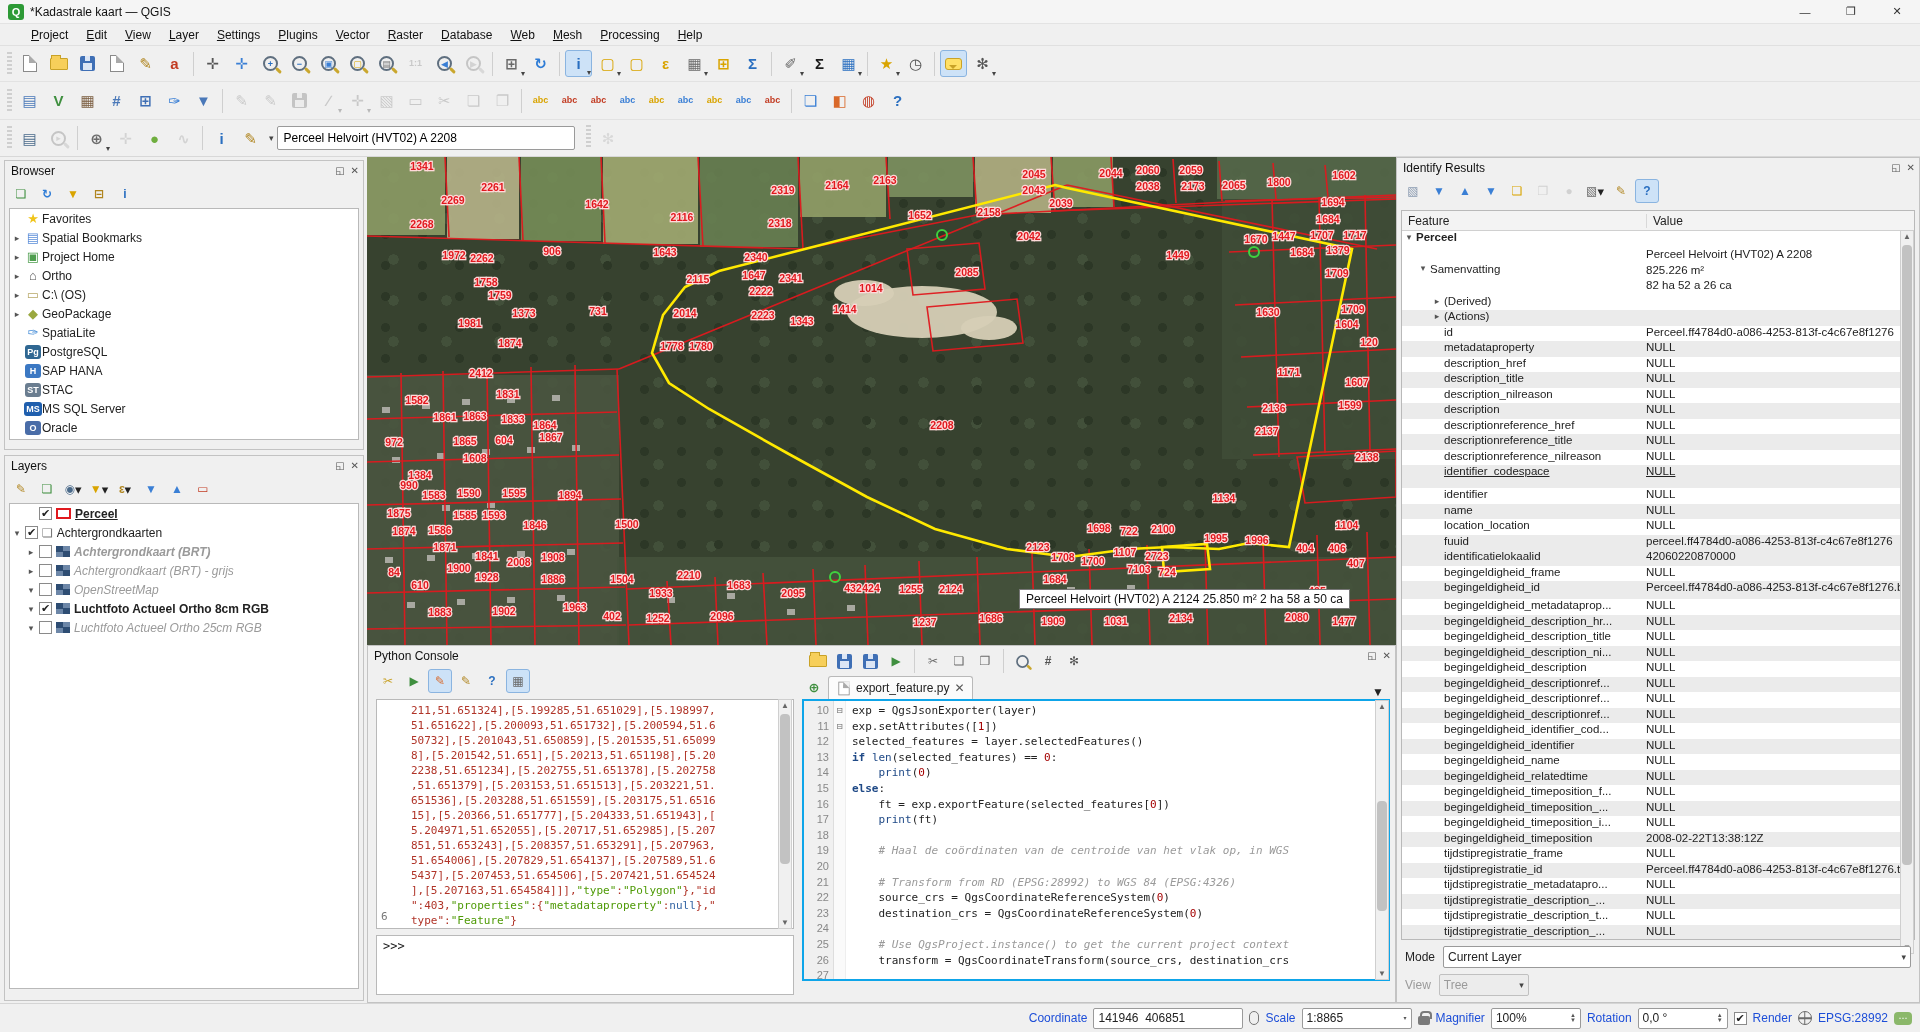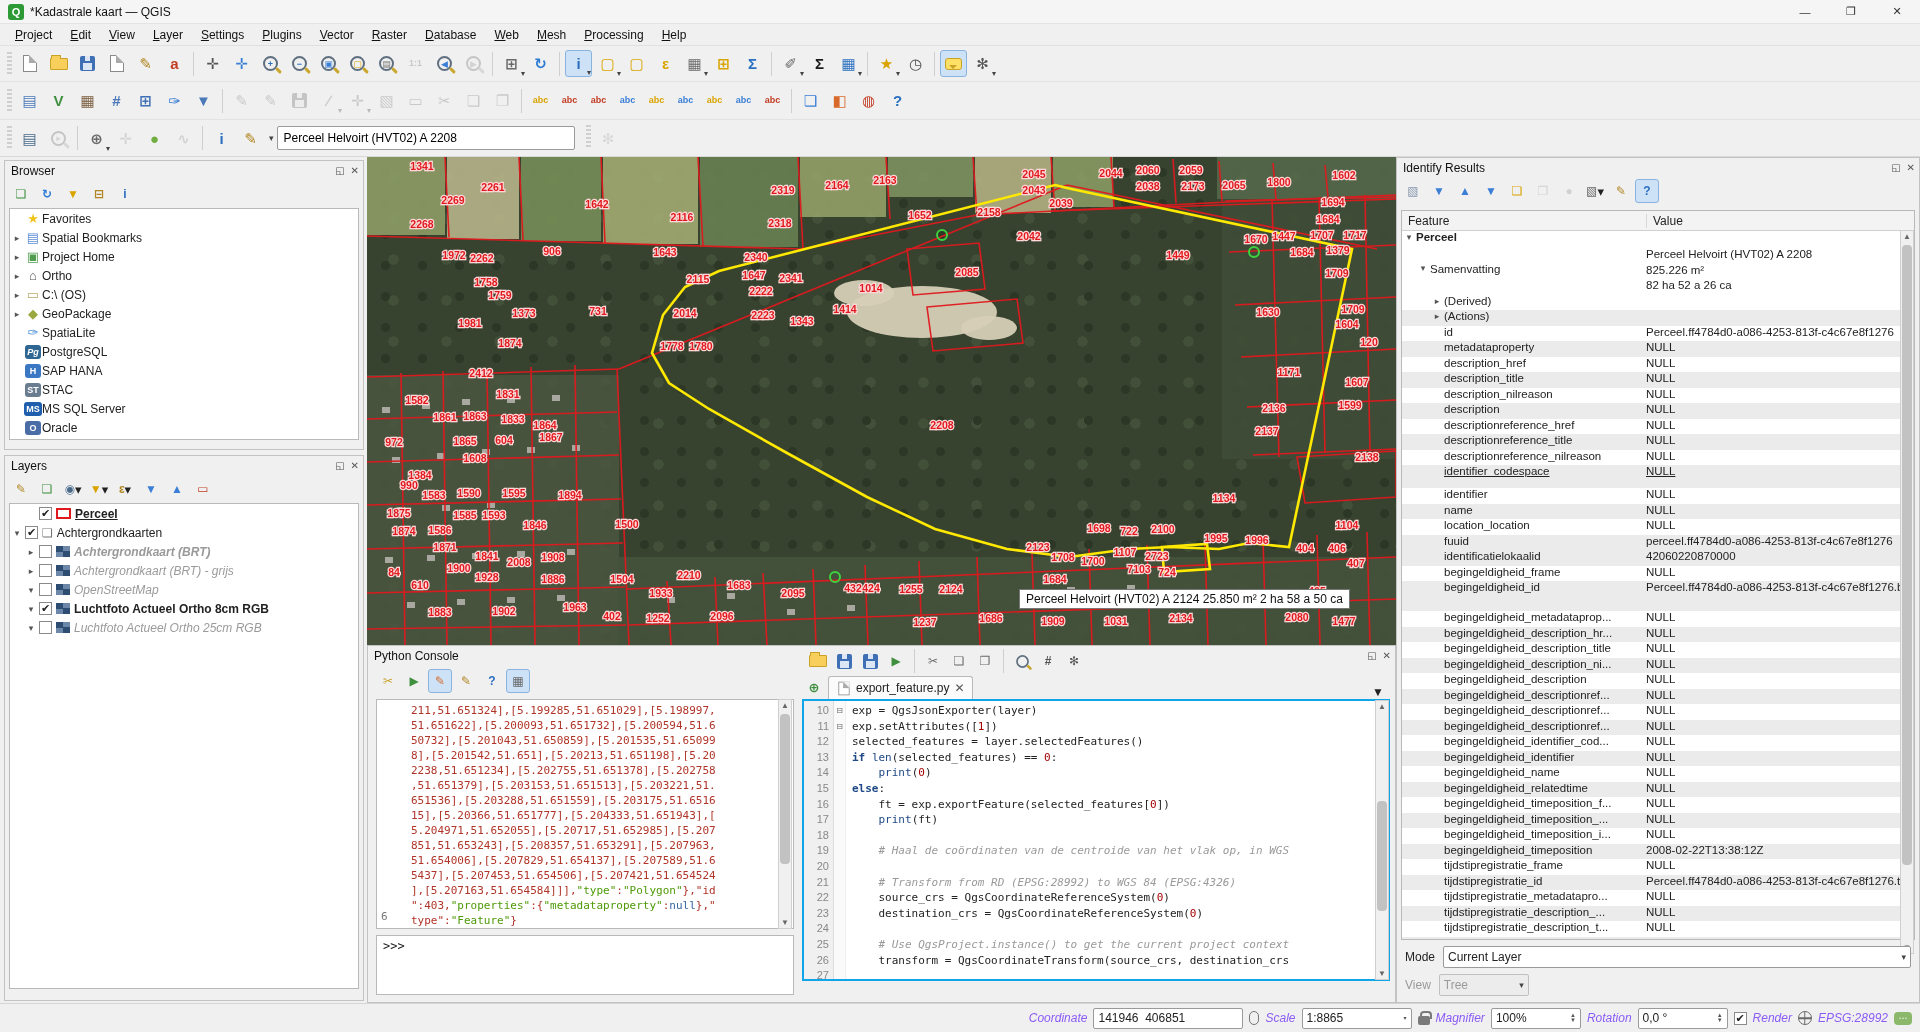--- a/index.html
+++ b/index.html
@@ -12,21 +12,21 @@
     border-bottom:1px solid #e3e3e3; display:flex; align-items:center; }
   #qgis-logo { width:16px; height:16px; margin:0 6px 0 8px; border-radius:3px;
     background:#2d9a36; color:#fff; font-weight:bold; font-size:11px; display:flex;
     align-items:center; justify-content:center; }
   #win-title { font-size:12px; color:#111; }
   .winbtns { margin-left:auto; display:flex; height:100%; }
   .winbtn { width:46px; height:100%; display:flex; align-items:center; justify-content:center;
     font-size:11px; color:#333; }
 
   #menubar { position:absolute; left:0; top:24px; width:1920px; height:22px; background:#f0f0f0;
-    display:flex; align-items:center; padding-left:6px; border-bottom:1px solid #e0e0e0; }
+    display:flex; align-items:center; padding-left:22px; border-bottom:1px solid #e0e0e0; }
   .menu-item { padding:2px 9px; font-size:12px; color:#111; }
   .menu-item u { text-decoration:underline; }
 
   .toolbar { position:absolute; left:0; width:1920px; background:#f0f0f0; display:flex;
     align-items:center; padding-left:4px; }
   #tb1 { top:46px; height:36px; border-bottom:1px solid #e2e2e2; }
   #tb2 { top:82px; height:38px; border-bottom:1px solid #e2e2e2; }
   #tb3 { top:120px; height:37px; border-bottom:1px solid #d8d8d8; }
   .tbsep { width:1px; height:24px; background:#cfcfcf; margin:0 4px; }
   .tbgrip { width:5px; height:24px; margin:0 3px;
@@ -141,21 +141,21 @@
   .combo.dis { background:#ececec; color:#9a9a9a; border-color:#c0c0c0; }
 
   
   #statusbar { position:absolute; left:0; top:1003px; width:1920px; height:29px; background:#f0f0f0;
     border-top:1px solid #d5d5d5; display:flex; align-items:center; font-size:12px; padding:0 8px; gap:6px; }
   #locate { width:385px; height:21px; background:#fff; border:1px solid #a9a9a9; border-radius:3px;
     display:flex; align-items:center; gap:6px; padding:0 6px; color:#9a9a9a; }
   .spin { background:#fff; border:1px solid #9a9a9a; border-radius:2px; height:21px;
     display:flex; align-items:center; padding:0 4px; }
   .spin .arrows { margin-left:8px; display:flex; flex-direction:column; font-size:6px; color:#555; line-height:5px; }
-  .sb-label { color:#8b5cf6;font-style:italic; }
+  .sb-label { color:#1d4ed8; }
   .lockicon { width:12px; height:9px; background:#7a7a7a; border-radius:2px; position:relative; margin-top:5px; }
   .lockicon::before { content:""; position:absolute; left:2px; top:-5px; width:8px; height:6px;
     border:2px solid #7a7a7a; border-bottom:none; border-radius:4px 4px 0 0; }
   .mouseicon { width:10px; height:14px; border:1.5px solid #777; border-radius:5px; position:relative; }
   .globeicon { width:14px; height:14px; border-radius:50%; border:1.5px solid #6a6a6a; position:relative; }
   .globeicon::before { content:""; position:absolute; left:50%; top:0; bottom:0; width:1.5px; background:#6a6a6a; transform:translateX(-50%); }
   .globeicon::after { content:""; position:absolute; top:50%; left:0; right:0; height:1.5px; background:#6a6a6a; transform:translateY(-50%); }
   .msgicon { width:18px; height:13px; background:#8bb86a; border-radius:4px; position:relative;
     color:#fff; font-size:9px; display:flex; align-items:center; justify-content:center; }
   .chk { width:13px; height:13px; border:1px solid #8a8a8a; background:#fff; display:flex;
@@ -506,21 +506,21 @@
         <span>GeoPackage</span>
       </div>
       <div class="trow">
         <span class="texp"></span>
         <span class="ticon" style="color: rgb(74, 144, 217); font-size: 13px;">✑</span>
         <span>SpatiaLite</span>
       </div>
       <div class="trow">
         <span class="texp"></span>
         <span class="ticon">
-          <span class="badge" style="background: rgb(47, 103, 146); font-style: italic;">Pg</span>
+          <span class="badge" style="background: rgb(47, 103, 146);">Pg</span>
         </span>
         <span>PostgreSQL</span>
       </div>
       <div class="trow">
         <span class="texp"></span>
         <span class="ticon">
           <span class="badge" style="background: rgb(59, 120, 195);">H</span>
         </span>
         <span>SAP HANA</span>
       </div>
@@ -1177,21 +1177,21 @@
           <div class="idcell-v">perceel.ff4784d0-a086-4253-813f-c4c67e8f1276</div>
         </div>
         <div class="idrow shade" style="height: 15.5px;">
           <div class="idcell-f"><span class="texp" style="margin-left:28px;"></span>identificatielokaalid</div>
           <div class="idcell-v">42060220870000</div>
         </div>
         <div class="idrow" style="height: 15.5px;">
           <div class="idcell-f"><span class="texp" style="margin-left:28px;"></span>begingeldigheid_frame</div>
           <div class="idcell-v">NULL</div>
         </div>
-        <div class="idrow shade" style="height: 30px; justify-content: center;">
+        <div class="idrow shade" style="height: 18px; justify-content: center;">
           <div class="idcell-f"><span class="texp" style="margin-left:28px;"></span>begingeldigheid_id</div>
           <div class="idcell-v">Perceel.ff4784d0-a086-4253-813f-c4c67e8f1276.beginGeldi...</div>
         </div>
         <div class="idrow" style="height: 15.5px;">
           <div class="idcell-f"><span class="texp" style="margin-left:28px;"></span>begingeldigheid_metadataprop...</div>
           <div class="idcell-v">NULL</div>
         </div>
         <div class="idrow shade" style="height: 15.5px;">
           <div class="idcell-f"><span class="texp" style="margin-left:28px;"></span>begingeldigheid_description_hr...</div>
           <div class="idcell-v">NULL</div>

